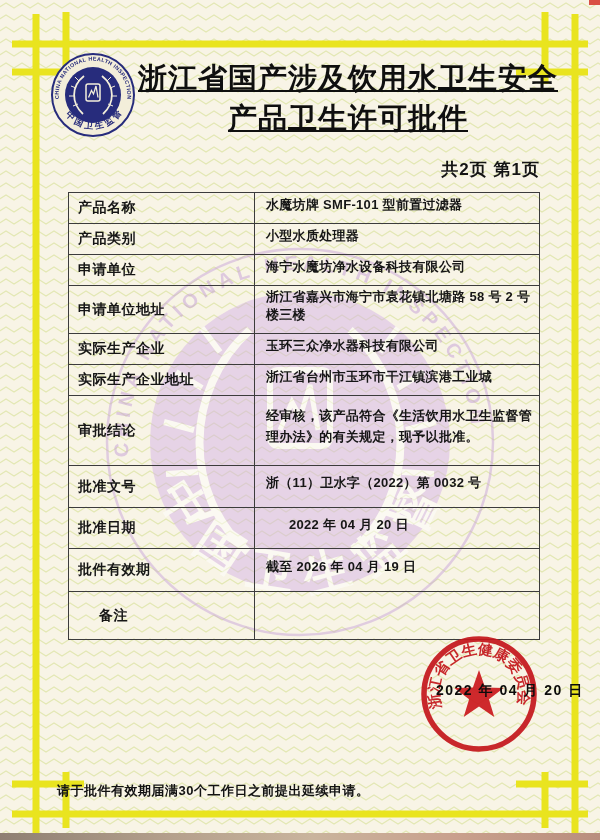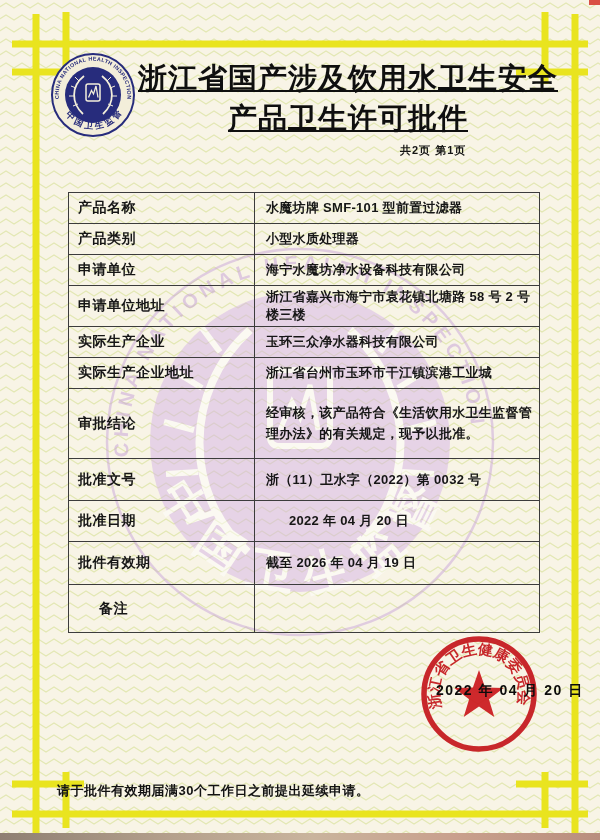--- a/index.html
+++ b/index.html
@@ -14,35 +14,35 @@
   #bg-zigzag{left:0;top:0;z-index:1;}
   #watermark{left:98px;top:240px;z-index:2;opacity:.5;}
   #frame{left:0;top:0;z-index:3;}
   #emblem{left:50px;top:52px;z-index:4;}
   .title-block{
     left:128px;top:58px;width:440px;z-index:4;
     text-align:center;font-size:29px;font-weight:900;
     line-height:1.38;color:#0f0f0f;letter-spacing:1px;text-decoration:underline;
   }
   .pagination{
-    left:400px;top:143px;width:140px;z-index:4;
-    font-size:11px;font-weight:bold;letter-spacing:1px;
+    left:400px;top:158px;width:140px;z-index:4;
+    text-align:right;font-size:17px;font-weight:bold;letter-spacing:1px;
   }
   .lic-table{
     left:68px;top:192px;z-index:4;
     border-collapse:collapse;table-layout:fixed;width:472px;
     background:transparent;
     border-radius:6px;
   }
   .lic-table td{
     border:1.6px solid #3c3c3c;vertical-align:middle;
     font-weight:bold;color:#161616;overflow:hidden;
   }
   .lic-table td.lbl{width:172px;padding:2px 4px 2px 9px;font-size:14px;letter-spacing:.5px;}
-  .lic-table td.val{padding:2px 6px 2px 11px;font-size:13px;letter-spacing:.3px;}
+  .lic-table td.val{padding:2px 6px 9px 11px;font-size:13px;letter-spacing:.3px;}
   .lic-table tr{height:31px;}
   .lic-table tr:nth-child(7){height:70px;}
   .lic-table tr:nth-child(8){height:42px;}
   .lic-table tr:nth-child(9){height:41px;}
   .lic-table tr:nth-child(10){height:43px;}
   .lic-table tr:nth-child(11){height:48px;margin-top:8px;}
   .lic-table tr:nth-child(7) td.val{line-height:1.6;margin-left:37px;}
   .lic-table tr:nth-child(9) td.val{padding-left:34px;}
   .lic-table tr:nth-child(11) td.lbl{padding-left:30px;}
   .footer-note{

